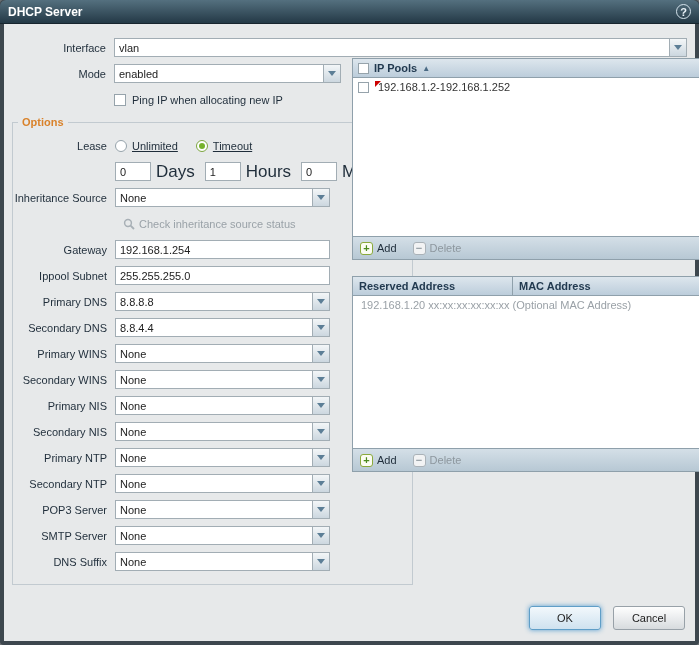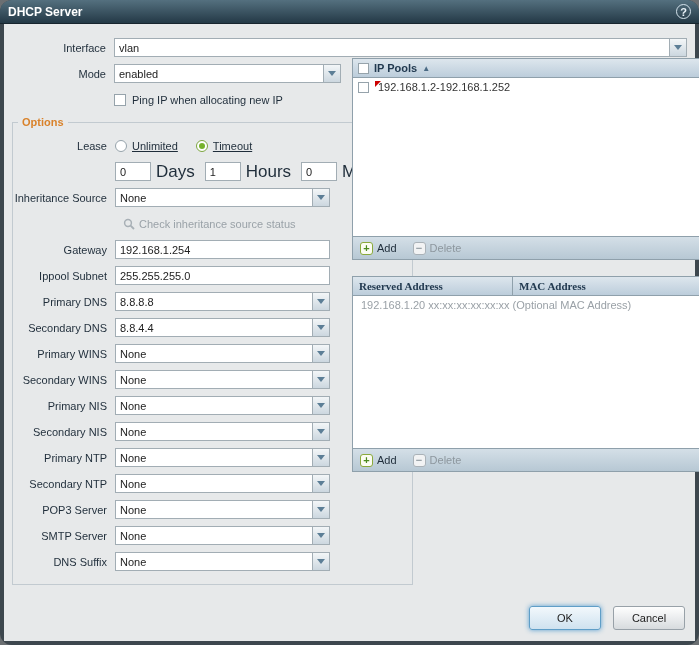--- a/index.html
+++ b/index.html
@@ -4,21 +4,21 @@
 <style>
   * { box-sizing: border-box; }
   html, body { margin: 0; padding: 0; }
   body {
     width: 699px; height: 645px;
     font-family: "Liberation Sans", sans-serif;
     background: #6b6f72;
   }
   .dialog {
     position: relative; width: 699px; height: 645px;
-    background: #3d474e; border-radius: 12px; overflow: hidden;
+    background: #3d474e; border-radius: 4px; overflow: hidden;
   }
   
   .titlebar {
     height: 24px;
     background: linear-gradient(#54707f, #243946);
     display: flex; align-items: center; justify-content: space-between;
     padding: 0 8px; border-radius: 6px 6px 0 0;
     border-bottom: 1px solid #17252e;
   }
   .titlebar .title { color: #ffffff; font-size: 12px; font-weight: bold; }
@@ -100,21 +100,21 @@
   .ippools  { top: 34px;  height: 202px; }
   .reserved { top: 252px; height: 196px; }
   .thead {
     height: 19px; flex: none;
     background: linear-gradient(#dde6ed, #bccddb);
     border-bottom: 1px solid #8fa0ab;
     display: flex; align-items: center;
     font-size: 11px; font-weight: bold; color: #223a50;
   }
   .thead .pad { padding: 0 5px; display: flex; align-items: center; height: 100%; }
-  .th-cell { padding: 0 6px; display: flex; align-items: center; height: 100%; font-family: Liberation Serif, serif; }
+  .th-cell { padding: 0 6px; display: flex; align-items: center; height: 100%; }
   .th-cell.first { width: 160px; border-right: 1px solid #8fa0ab; }
   .sort { font-size: 8px; color: #4a6a84; margin-left: 5px; }
   .tbody { flex: 1; background: #fff; overflow: hidden; }
   .trow {
     height: 18px; display: flex; align-items: center; padding: 0 5px;
     font-size: 11px; color: #333;
   }
   .trow .cb { margin-right: 7px; width: 11px; height: 11px; }
   .cellmark { position: relative; padding-left: 2px; }
   .cellmark::before {

